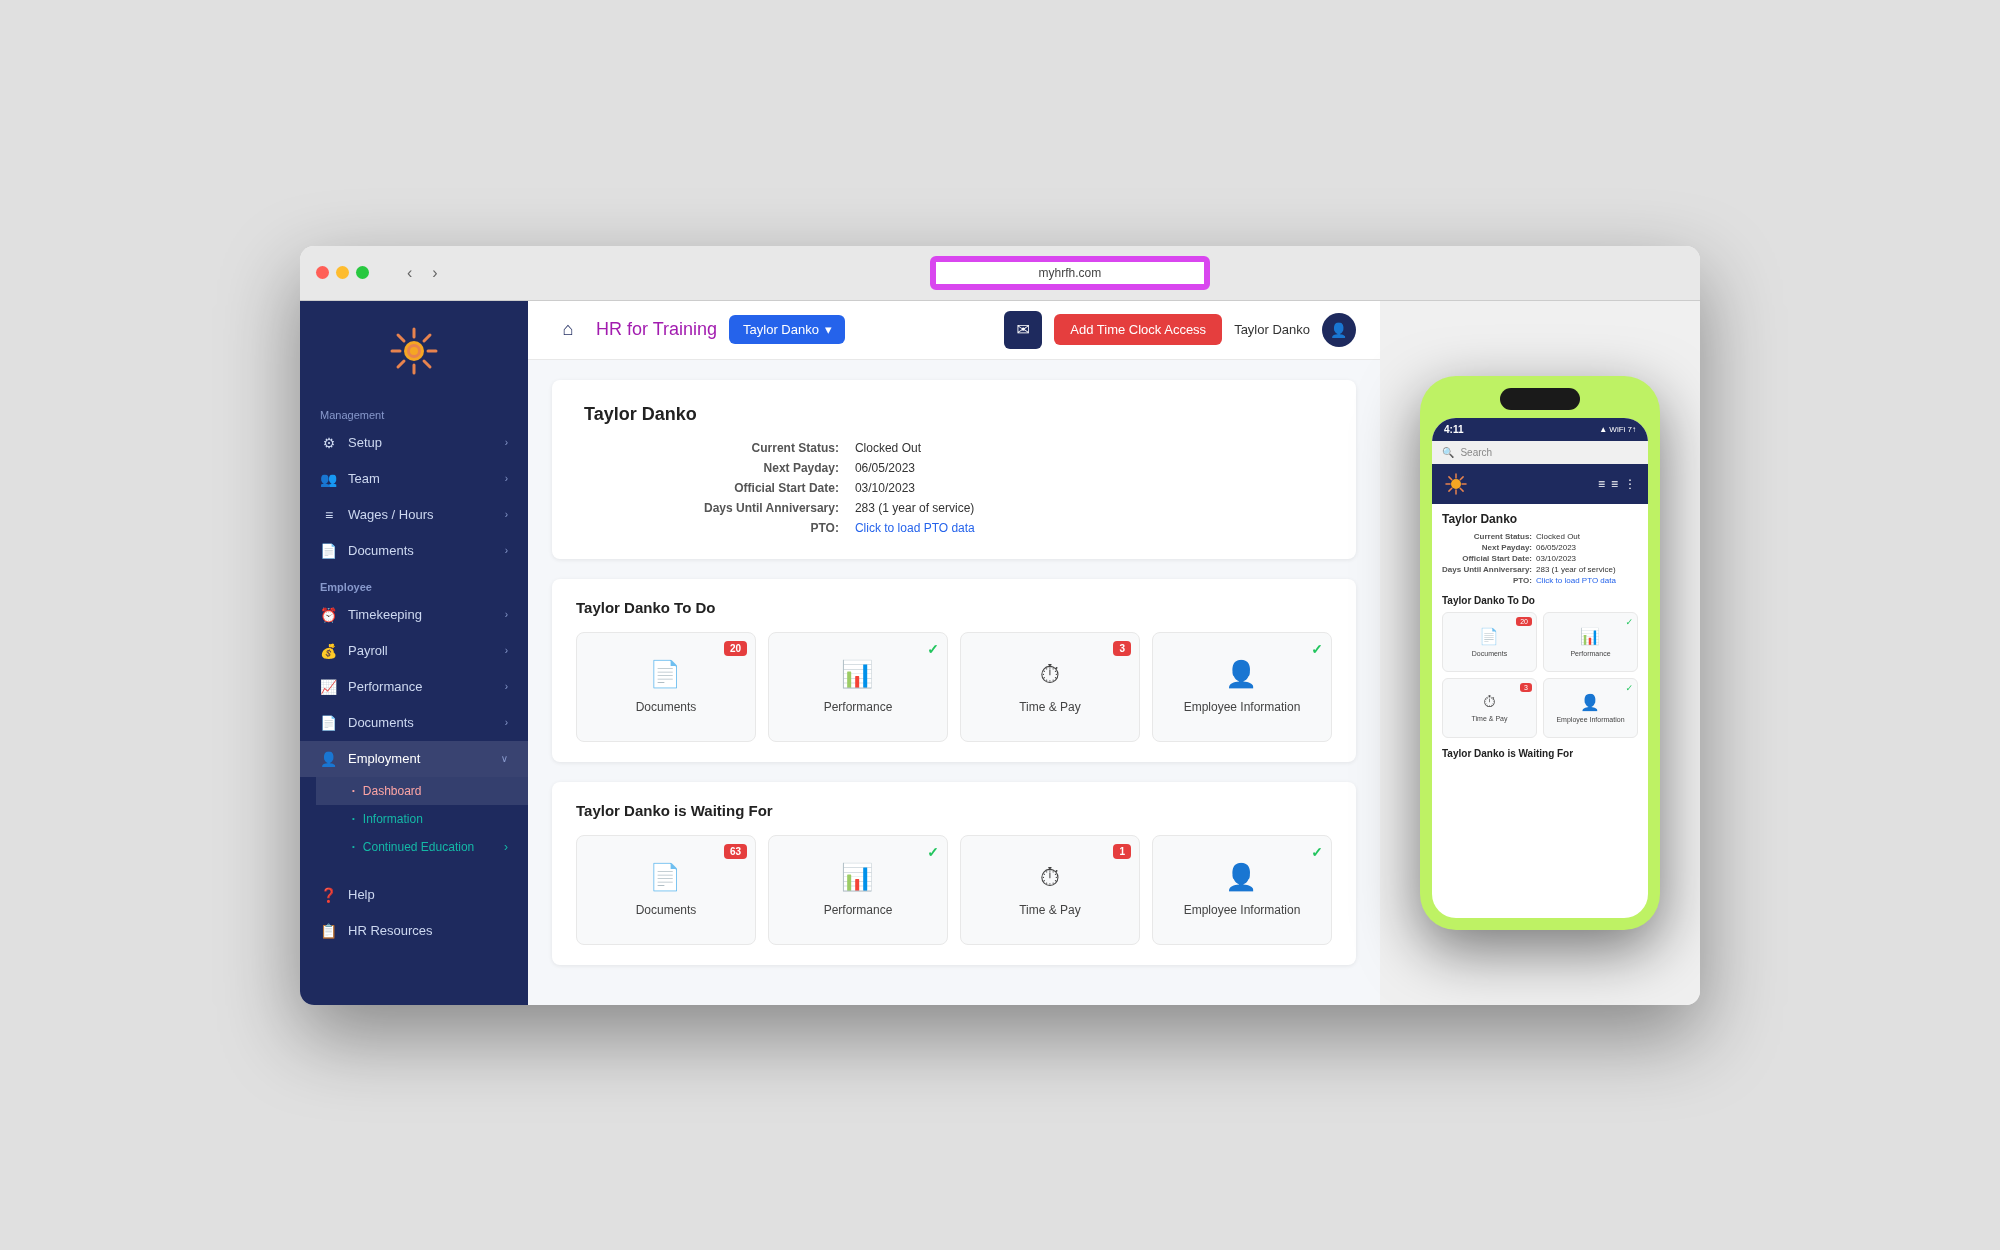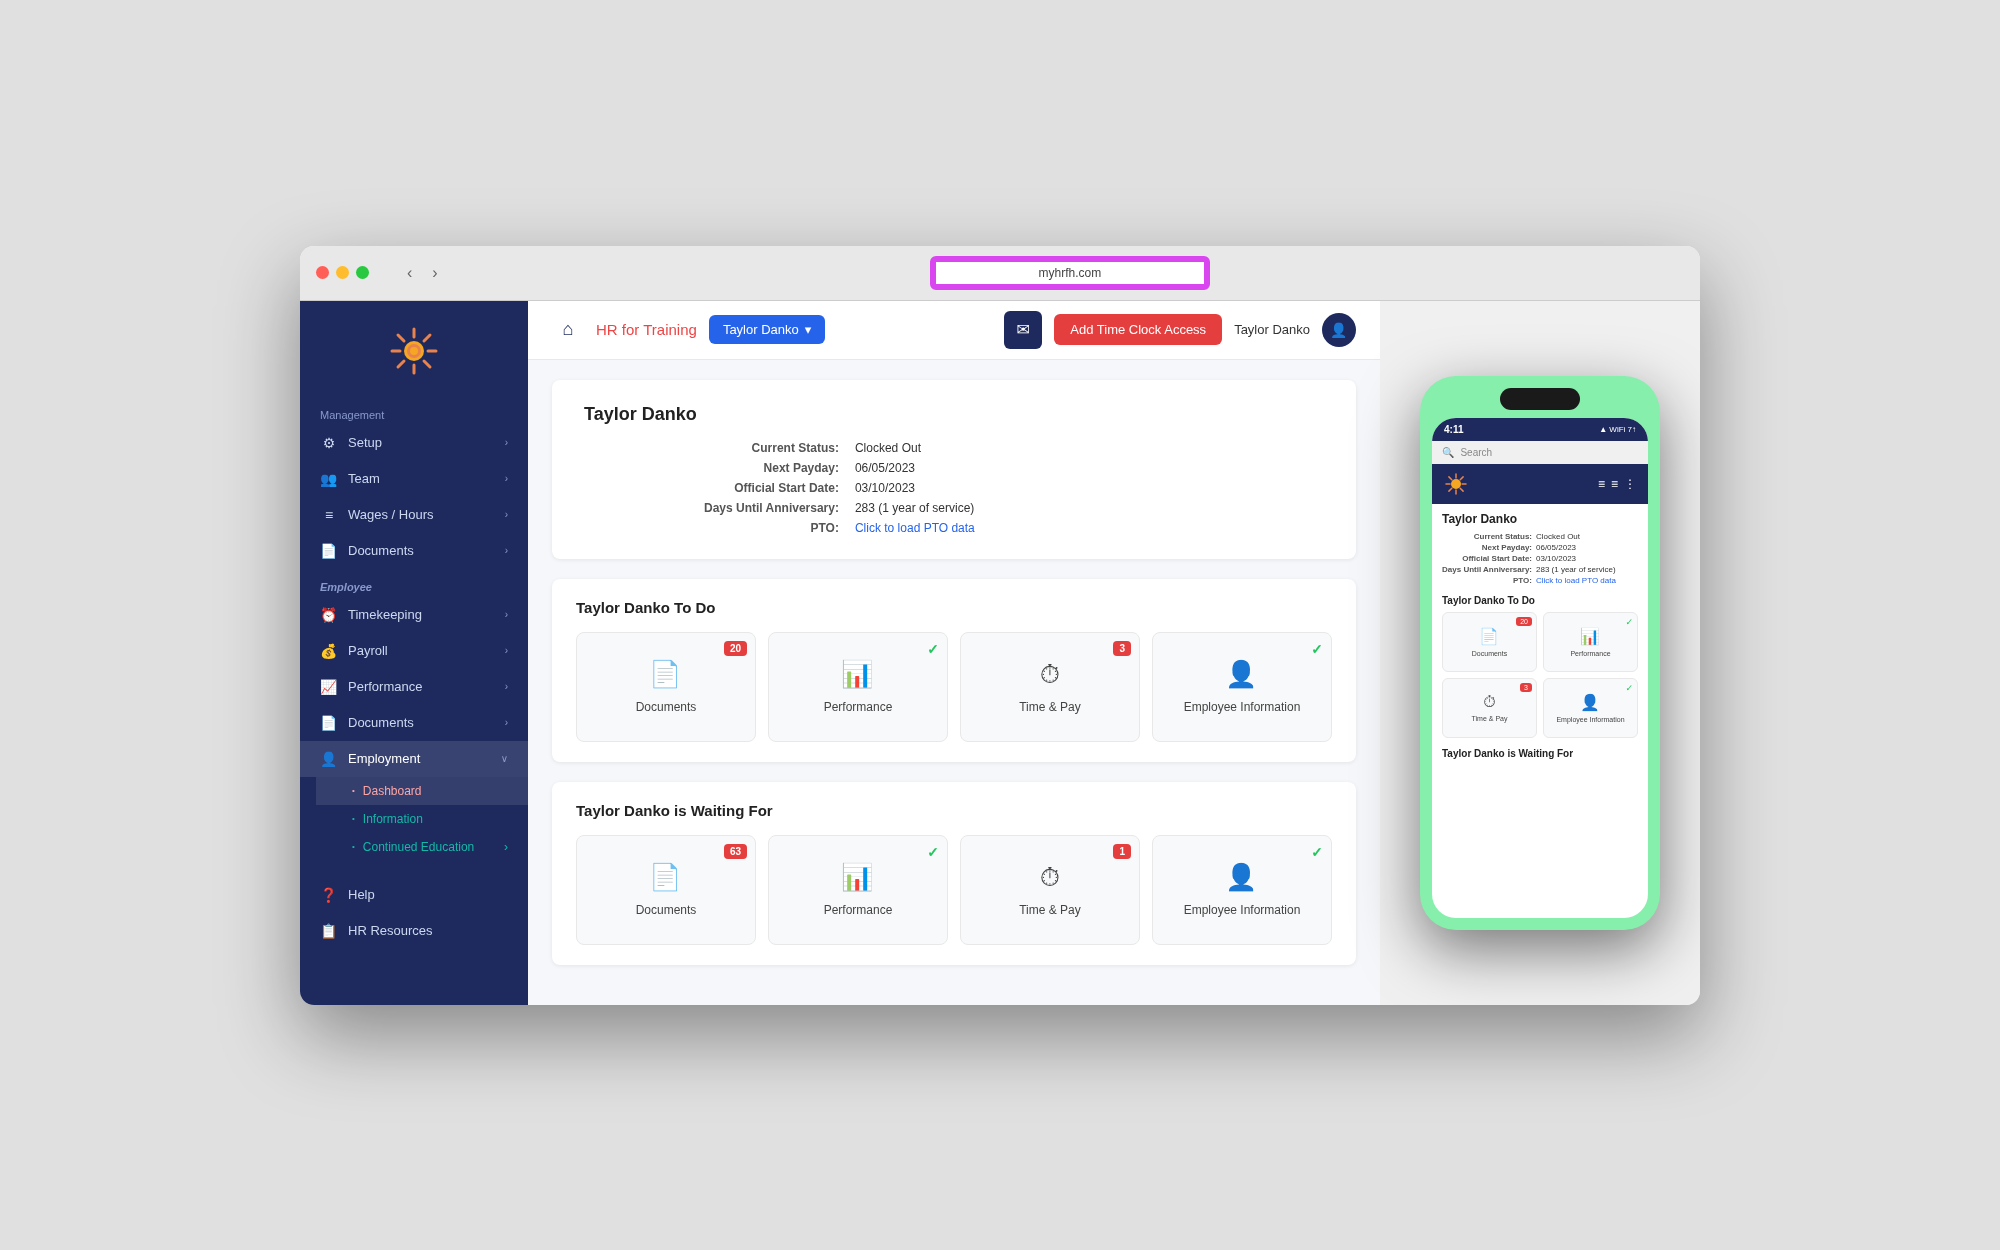--- a/index.html
+++ b/index.html
@@ -155,21 +155,20 @@
     .sidebar-sub-item::before {
       content: '•';
       font-size: 8px;
     }
 
     .sidebar-divider-label {
       font-size: 11px;
       color: #8899cc;
       padding: 12px 20px 4px;
       font-weight: 600;
-      font-style: italic;
     }
 
     
     .main-content {
       flex: 1;
       display: flex;
       flex-direction: column;
       background: #f5f7fa;
       overflow: hidden;
     }
@@ -190,22 +189,22 @@
       height: 32px;
       display: flex;
       align-items: center;
       justify-content: center;
       color: #1e2a5e;
       font-size: 18px;
       cursor: pointer;
     }
 
     .nav-breadcrumb {
-      font-size: 15px;
-      color: #ef4444;
+      font-size: 18px;
+      color: #a21caf;
       cursor: pointer;
     }
 
     .nav-dropdown-btn {
       background: #2563eb;
       color: #fff;
       border: none;
       border-radius: 6px;
       padding: 7px 14px;
       font-size: 13px;
@@ -382,21 +381,21 @@
       width: 320px;
       display: flex;
       align-items: center;
       justify-content: center;
       padding: 10px;
       background: #f0f0f0;
     }
 
     .phone-mockup {
       width: 240px;
-      background: #86efac;
+      background: #bef264;
       border-radius: 36px;
       padding: 12px;
       box-shadow: 0 20px 60px rgba(0,0,0,0.5);
       position: relative;
     }
 
     .phone-notch {
       background: #1a1a1a;
       height: 22px;
       border-radius: 12px;

